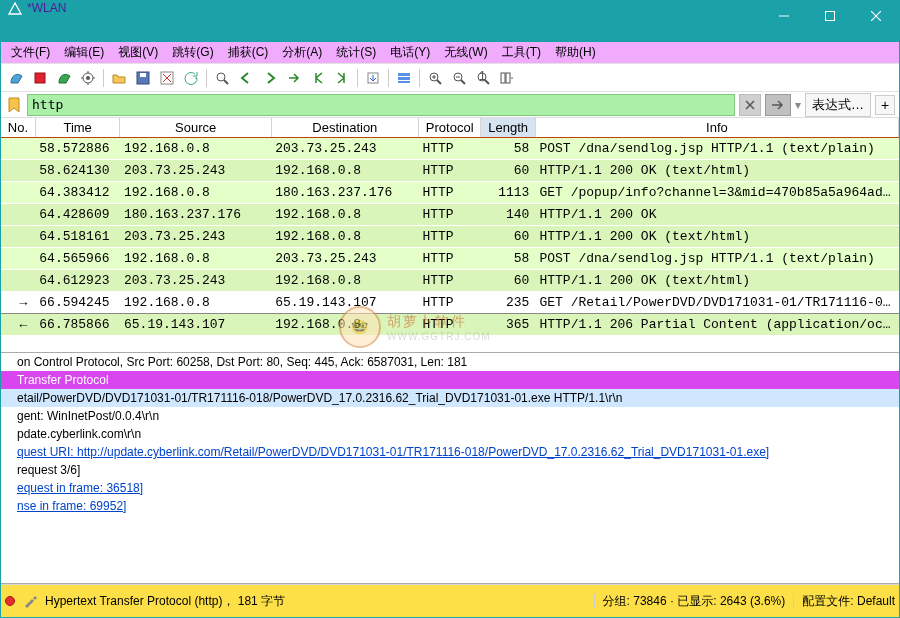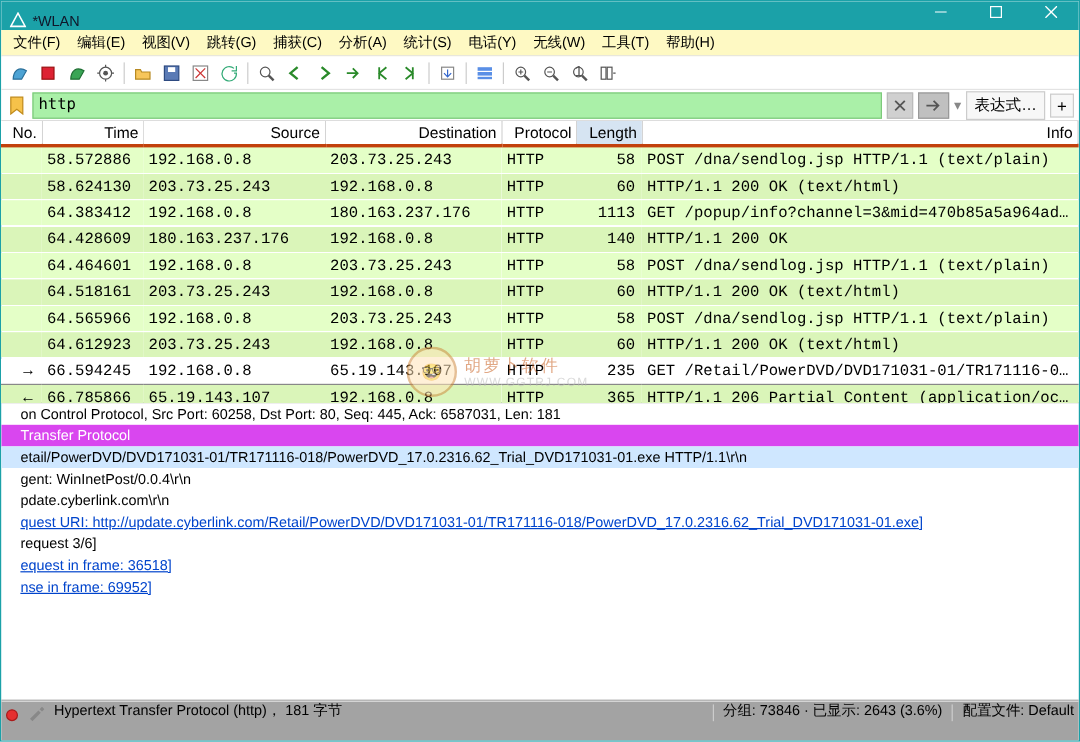--- a/index.html
+++ b/index.html
@@ -1,50 +1,50 @@
 <!DOCTYPE html>
 <html><head>
 <meta charset="utf-8">
 <style>
 *{box-sizing:border-box;margin:0;padding:0;font-family:"Microsoft YaHei",SimSun,Tahoma,sans-serif;font-size:12px}
 body{width:900px;height:618px;overflow:hidden;background:#fff;border:1px solid #1ba1a8;display:flex;flex-direction:column}
-.titlebar{height:24px;background:#1ba1a8;display:flex;align-items:flex-end;color:#0f172a;padding-left:6px}
+.titlebar{height:41px;background:#1ba1a8;display:flex;align-items:flex-start;color:#4c1d95;padding-left:6px}
 .titlebar .title{flex:1;padding-left:4px}
 .tb-icon{width:16px;height:16px;display:inline-flex;align-items:center;justify-content:center}
 .winbtn{width:46px;height:30px;display:flex;align-items:center;justify-content:center;color:#fff;cursor:pointer}
-.menubar{height:22px;background:#fef9c3;border-bottom:1px solid #e3e3e3;display:flex;align-items:center;padding:0 4px;gap:2px;font-size:13px}
+.menubar{height:22px;background:#f0abfc;border-bottom:1px solid #e3e3e3;display:flex;align-items:center;padding:0 4px;gap:2px;font-size:13px}
 .menubar .menu-item{padding:2px 6px;cursor:pointer}
 .toolbar{height:28px;background:#fff;border-bottom:1px solid #e3e3e3;display:flex;align-items:center;padding:0 4px;gap:2px}
 .tbtn{width:22px;height:22px;display:flex;align-items:center;justify-content:center;border:1px solid transparent;cursor:pointer;border-radius:2px}
 .sep{width:1px;height:18px;background:#ccc;margin:0 2px}
 svg{display:block}
 .filterbar{height:26px;background:#fff;border-bottom:1px solid #ddd;display:flex;align-items:center;padding:2px 4px;gap:4px}
 .filter-icon{width:18px;height:22px;display:flex;align-items:center;justify-content:center}
 .filter-input{flex:1;height:22px;background:#aaf0a8;border:1px solid #7ec97c;padding:0 4px;font-family:Consolas,monospace;font-size:13px;outline:none}
 .filter-clear{width:22px;height:22px;background:#d0d0d0;display:flex;align-items:center;justify-content:center;cursor:pointer;color:#666;border:1px solid #bbb}
 .filter-go{width:26px;height:22px;background:#c0c0c0;display:flex;align-items:center;justify-content:center;cursor:pointer;border:1px solid #999}
 .filter-expr{padding:2px 6px;cursor:pointer;border:1px solid #ccc;background:#f7f7f7;font-size:13px}
 .filter-plus{width:20px;height:20px;display:flex;align-items:center;justify-content:center;border:1px solid #ccc;background:#f7f7f7;font-size:14px;cursor:pointer}
 .packet-list{flex:0 0 235px;overflow:auto;border-bottom:1px solid #aaa;position:relative}
 .packet-list table{width:100%;border-collapse:collapse;table-layout:fixed}
-.packet-list th{text-align:right;background:#fff;border-right:1px solid #d4d4d4;border-bottom:3px solid #c2410c;padding:2px 4px;font-weight:normal;font-size:13px;position:sticky;top:0;cursor:pointer;white-space:nowrap}
+.packet-list th{text-align:center;background:#fff;border-right:1px solid #d4d4d4;border-bottom:1px solid #c2410c;padding:2px 4px;font-weight:normal;font-size:13px;position:sticky;top:0;cursor:pointer;white-space:nowrap}
 .packet-list th.selcol{background:#d6e4f2}
 .packet-list td{padding:3px 4px;font-family:Consolas,"Courier New",monospace;font-size:13px;white-space:nowrap;overflow:hidden;text-overflow:ellipsis;border-bottom:1px solid transparent}
 .packet-list td.col-no{text-align:right;padding-right:8px}
 .packet-list td.col-len{text-align:right;padding-right:6px}
 .row-green{background:#e4ffc7}
 .row-green.alt{background:#daf5b9}
 .row-sel{background:#fff;border-top:1px solid #888;border-bottom:1px solid #888}
 .row-sel td{border-top:1px solid #888;border-bottom:1px solid #888}
 .details{flex:1;overflow:auto;border-bottom:1px solid #aaa;font-family:Consolas,"Courier New",monospace;font-size:13px;line-height:18px;position:relative}
 .details .dline{padding:0 16px;white-space:nowrap}
 .details .hl1{background:#cfe7ff}
 .details .hl2{background:#d946ef;color:#fff}
 .details a{color:#0044cc;text-decoration:underline;cursor:pointer}
-.statusbar{height:22px;border-top:1px solid #d4d4d4;background:#a3a3a3;display:flex;align-items:flex-end;padding:16px 4px;gap:8px;font-family:SimSun,Consolas,monospace;font-size:13px}
+.statusbar{height:22px;border-top:1px solid #d4d4d4;background:#fde047;display:flex;align-items:center;padding:16px 4px;gap:8px;font-family:SimSun,Consolas,monospace;font-size:13px}
 .statusbar .sb-sep{width:1px;height:14px;background:#ccc}
 .statusbar .flex{flex:1}
 .dot-red{width:10px;height:10px;border-radius:50%;background:#e53030;border:1px solid #aa1a1a}
 
 
 .wm{position:absolute;left:338px;top:188px;pointer-events:none;opacity:.55;font-family:"Microsoft YaHei";color:#c86020;display:flex;align-items:center;gap:6px;z-index:5}
 .wm .circ{width:42px;height:42px;border-radius:50%;background:#ffe3b8;border:2px solid #d08a40;display:flex;align-items:center;justify-content:center;font-size:14px;color:#8a4a00}
 .wm .txt{font-size:14px;letter-spacing:2px}
 .wm .sub{font-size:10px;color:#bbb;letter-spacing:1px}
 </style>
@@ -292,29 +292,20 @@
         </tr>
         <tr class="row-green alt">
           <td class="col-no"></td>
           <td>64.428609</td>
           <td>180.163.237.176</td>
           <td>192.168.0.8</td>
           <td>HTTP</td>
           <td class="col-len">140</td>
           <td>HTTP/1.1 200 OK</td>
         </tr>
-        <tr class="row-green">
-          <td class="col-no"></td>
-          <td>64.464601</td>
-          <td>192.168.0.8</td>
-          <td>203.73.25.243</td>
-          <td>HTTP</td>
-          <td class="col-len">58</td>
-          <td>POST /dna/sendlog.jsp HTTP/1.1  (text/plain)</td>
-        </tr>
         <tr class="row-green alt">
           <td class="col-no"></td>
           <td>64.518161</td>
           <td>203.73.25.243</td>
           <td>192.168.0.8</td>
           <td>HTTP</td>
           <td class="col-len">60</td>
           <td>HTTP/1.1 200 OK  (text/html)</td>
         </tr>
         <tr class="row-green">

